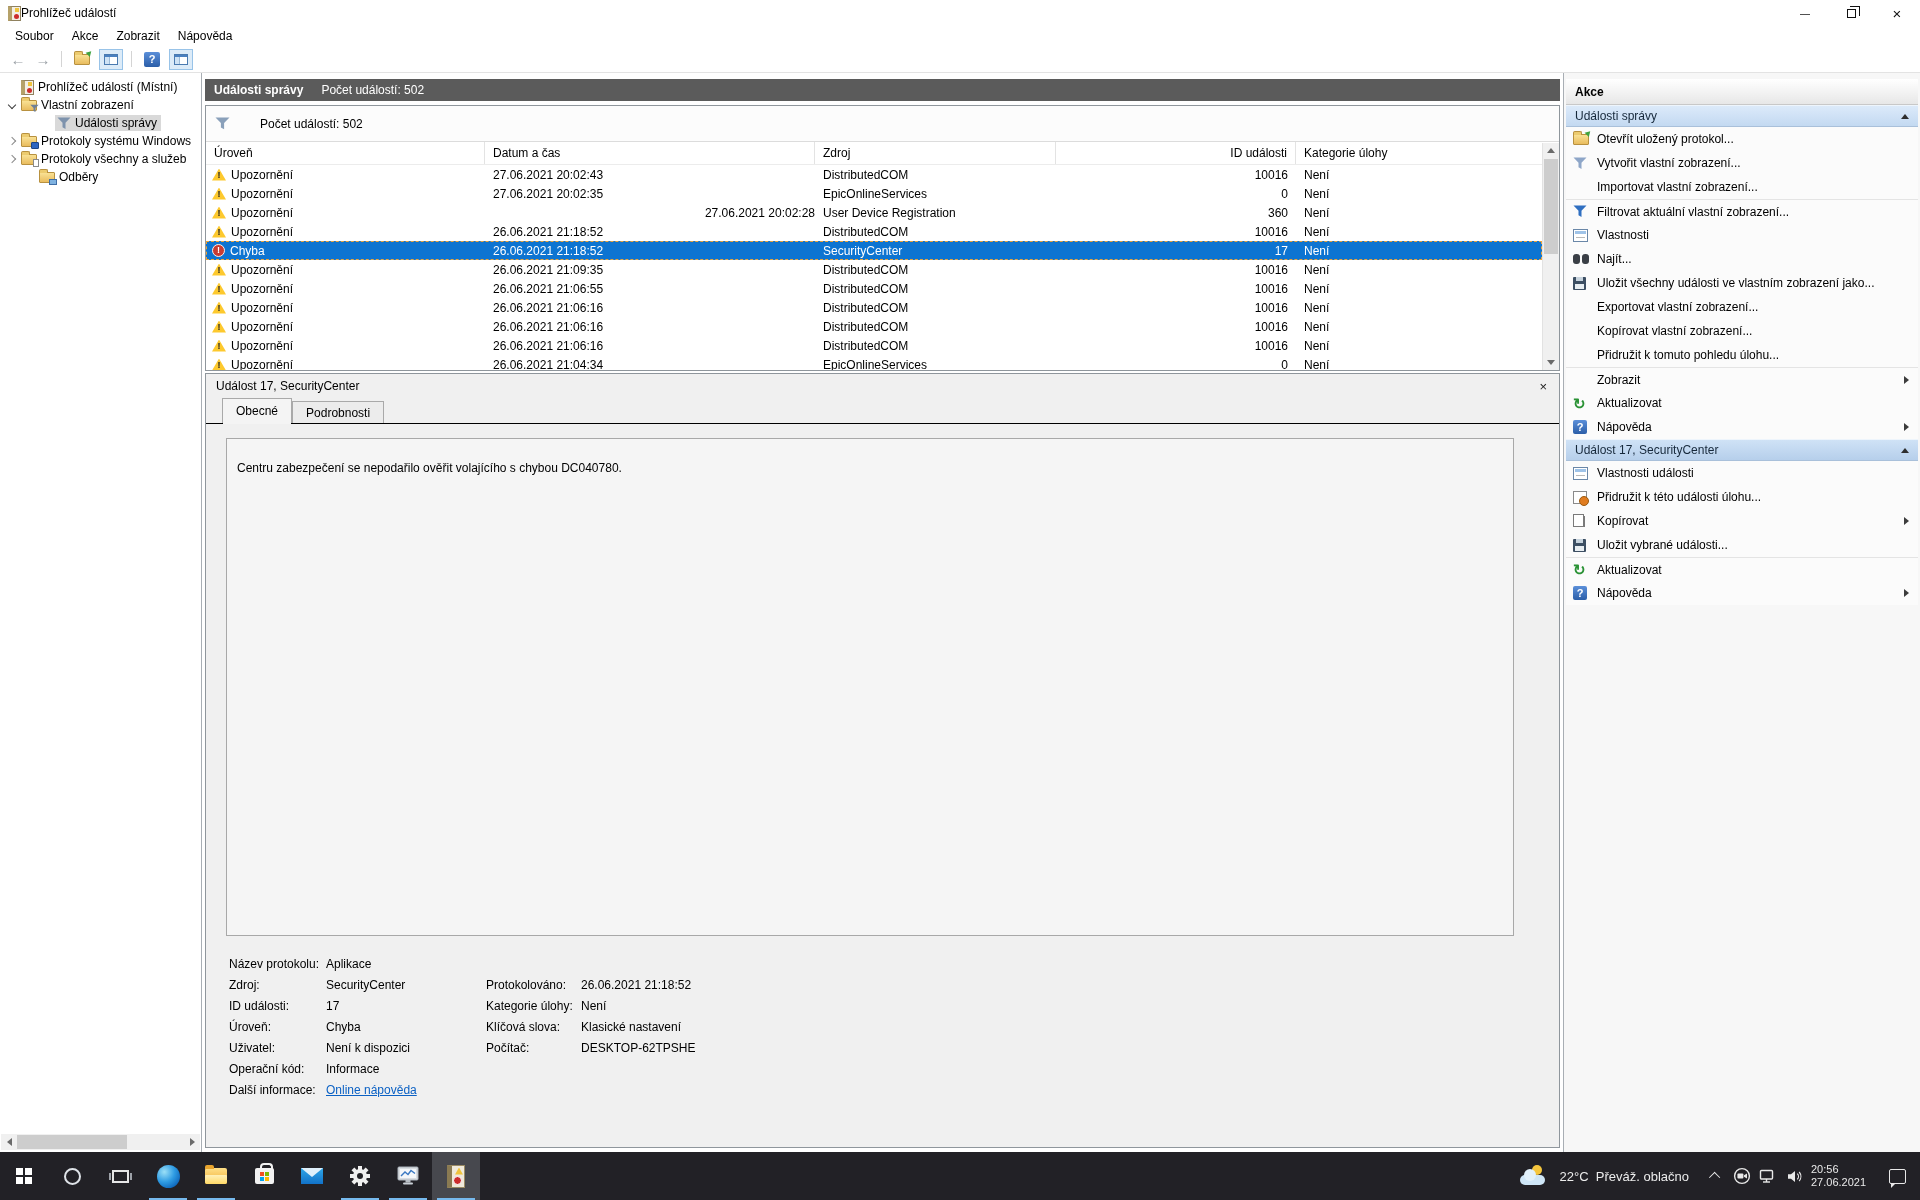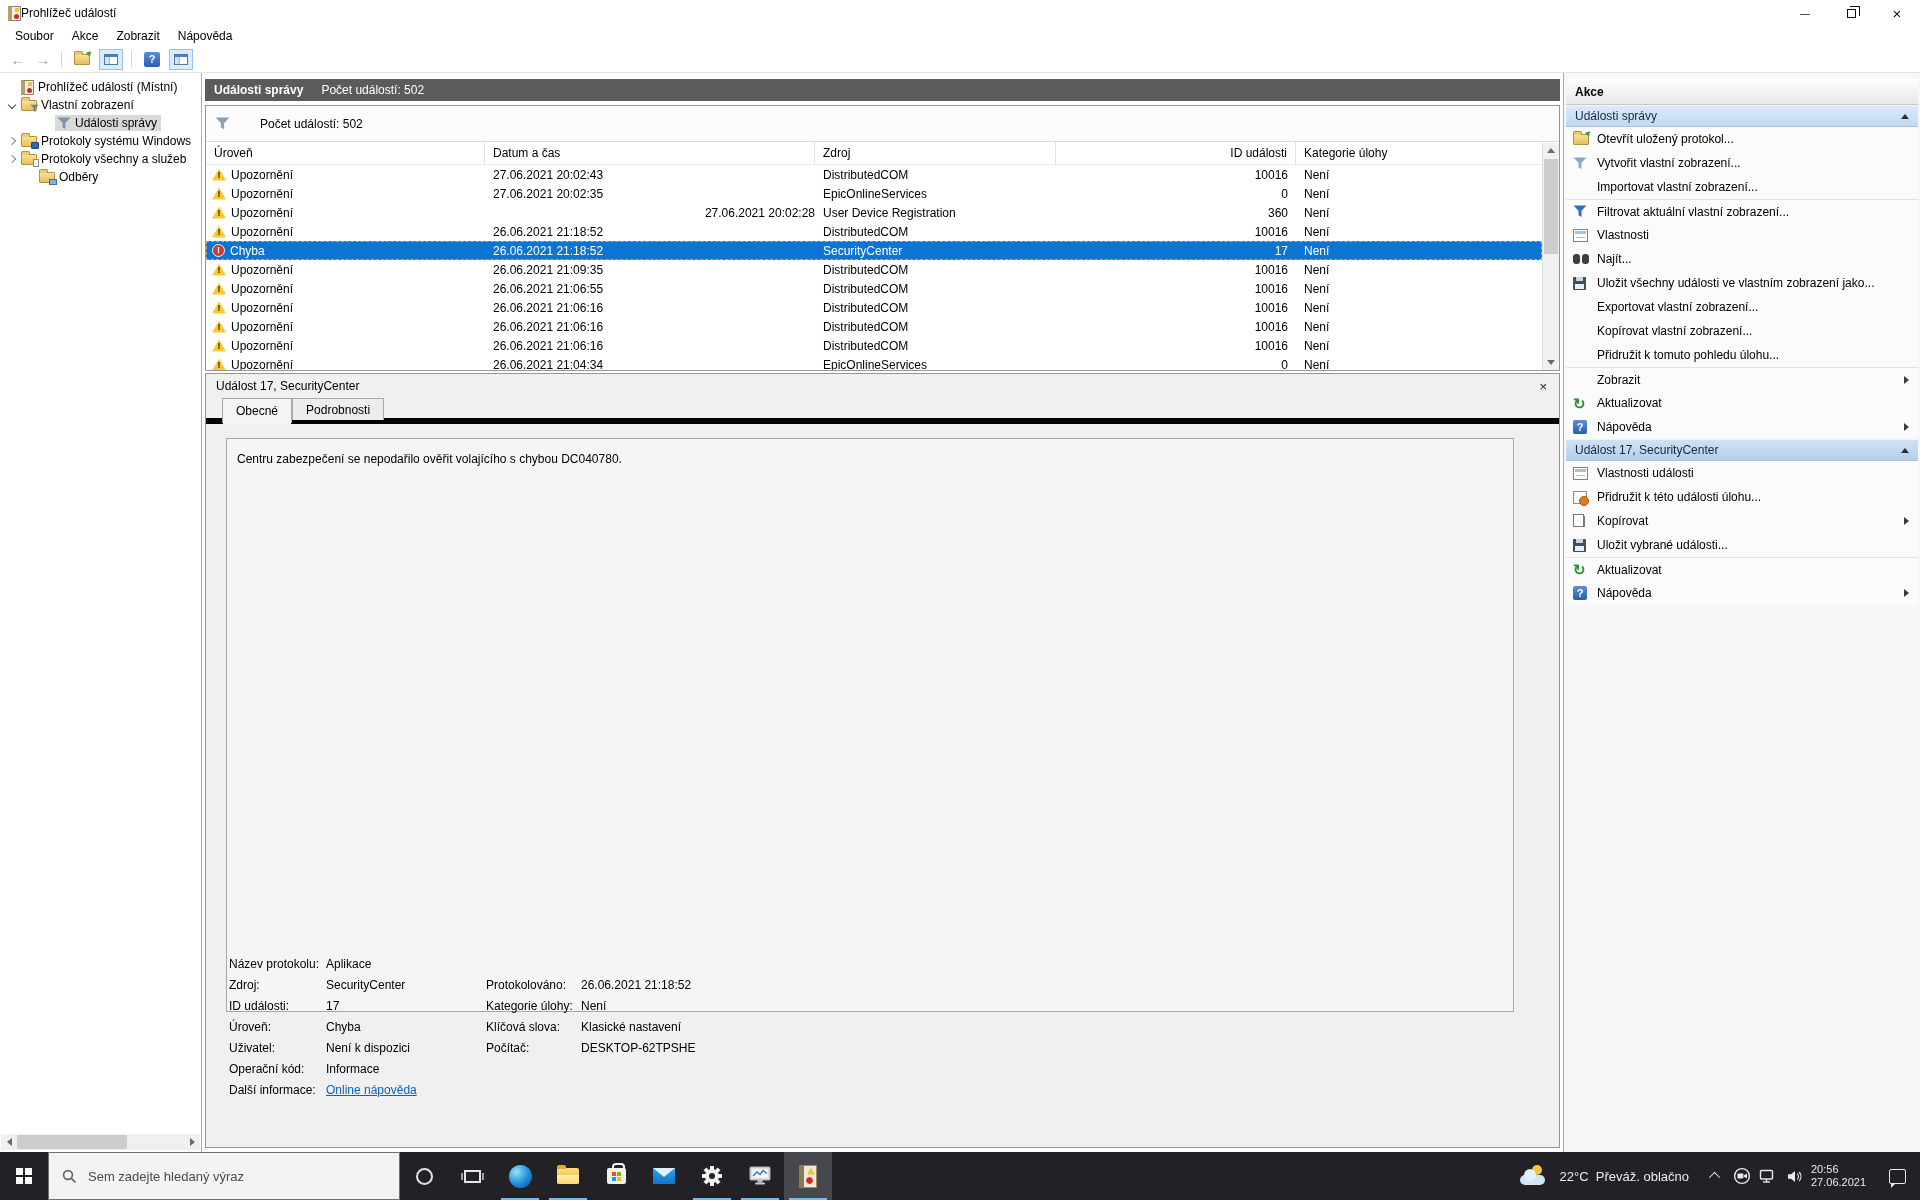--- a/index.html
+++ b/index.html
@@ -63,26 +63,26 @@
   .ic-warning { width:14px; height:12px; flex:none; background:#fdc92e; clip-path:polygon(50% 0,100% 100%,0 100%); display:grid; place-items:end center; font-size:9px; font-weight:bold; color:#222; line-height:11px; }
   .ic-error { width:13px; height:13px; flex:none; border-radius:50%; background:#c83c32; border:1px solid #f3f3f3; color:#fff; font-weight:bold; font-size:9px; display:grid; place-items:center; line-height:11px; }
   .v-scroll { position:absolute; top:37px; right:0; bottom:0; width:17px; background:#f0f0f0; border-left:1px solid #e2e2e2; }
   .vs-arrow { position:absolute; left:0; right:0; height:15px; display:grid; place-items:center; }
   .vs-thumb { position:absolute; left:1px; right:1px; top:16px; height:95px; background:#cdcdcd; }
 
   
   .detail-panel { position:absolute; top:300px; bottom:4px; left:0; right:0; border:1px solid #8f969c; background:#f0f0f0; }
   .detail-header { height:24px; display:flex; align-items:center; padding:0 12px 0 10px; }
   .detail-close { margin-left:auto; font-size:13px; color:#222; }
-  .tabs { height:26px; display:flex; align-items:flex-start; padding-left:16px; gap:0; border-bottom:6px solid #000000; }
+  .tabs { height:26px; display:flex; align-items:flex-end; padding-left:16px; gap:0; border-bottom:1px solid #000000; }
   .tab { height:22px; padding:0 13px; display:flex; align-items:center; border:1px solid #a9a9a9; border-bottom:none; background:#ececec; margin-bottom:0; }
   .tab.active { height:25px; background:#f4f4f4; position:relative; }
   .tab.active::after { content:''; position:absolute; left:0; right:0; bottom:-1px; height:1px; background:#f4f4f4; }
   .tab-content { position:absolute; top:51px; left:0; right:0; bottom:0; background:#f0f0f0; }
-  .message-box { position:absolute; left:20px; right:45px; top:13px; height:574px; border:1px solid #a8a8a8; background:#f5f5f5; padding:13px 10px; }
+  .message-box { position:absolute; left:20px; right:45px; top:13px; height:498px; border:1px solid #a8a8a8; background:#f5f5f5; padding:22px 10px; }
   .fields { position:absolute; left:23px; top:528px; display:grid; grid-template-columns:97px 160px 95px auto; grid-auto-rows:21px; align-items:center; }
   .fld-link { color:#0b61c4; text-decoration:underline; }
 
   
   .actions-pane { position:absolute; right:0; top:0; bottom:0; width:357px; border-left:1px solid #a8aeb4; background:#f7f7f7; padding:6px 2px 0 2px; }
   .actions-title { height:26px; display:flex; align-items:center; padding-left:9px; font-weight:bold; background:linear-gradient(#ffffff,#e7e7e7); border-bottom:1px solid #c8c8c8; }
   .act-section-header { height:22px; display:flex; align-items:center; padding:0 9px; background:linear-gradient(#dceafa,#c3d9f1); border-top:1px solid #eef5fc; border-bottom:1px solid #a9c0da; color:#16283a; }
   .act-section-header.active { background:linear-gradient(#cfe2f6,#b6cfeb); }
   .act-caret { margin-left:auto; }
   .act-item { height:24px; display:flex; align-items:center; padding-left:7px; background:#fbfbfb; }
@@ -637,27 +637,20 @@
 
 <div class="taskbar">
   <div class="tb-cell">
     <span class="winflag">
         <span></span>
         <span></span>
         <span></span>
         <span></span>
       </span>
   </div>
-  <div class="tb-search">
-    <svg width="15" height="15" viewBox="0 0 15 15">
-      <circle cx="6" cy="6" r="4.4" fill="none" stroke="#5f6368" stroke-width="1.6"></circle>
-      <line x1="9.4" y1="9.4" x2="13.4" y2="13.4" stroke="#5f6368" stroke-width="1.6"></line>
-    </svg>
-    <span>Sem zadejte hledaný výraz</span>
-  </div>
   <div id="taskbar-apps" style="display:flex;">
       <div class="tb-cell">
         <span class="ic">
           <span class="cortana-ring"></span>
         </span>
       </div>
       <div class="tb-cell">
         <span class="ic">
           <span class="tv"></span>
         </span>

